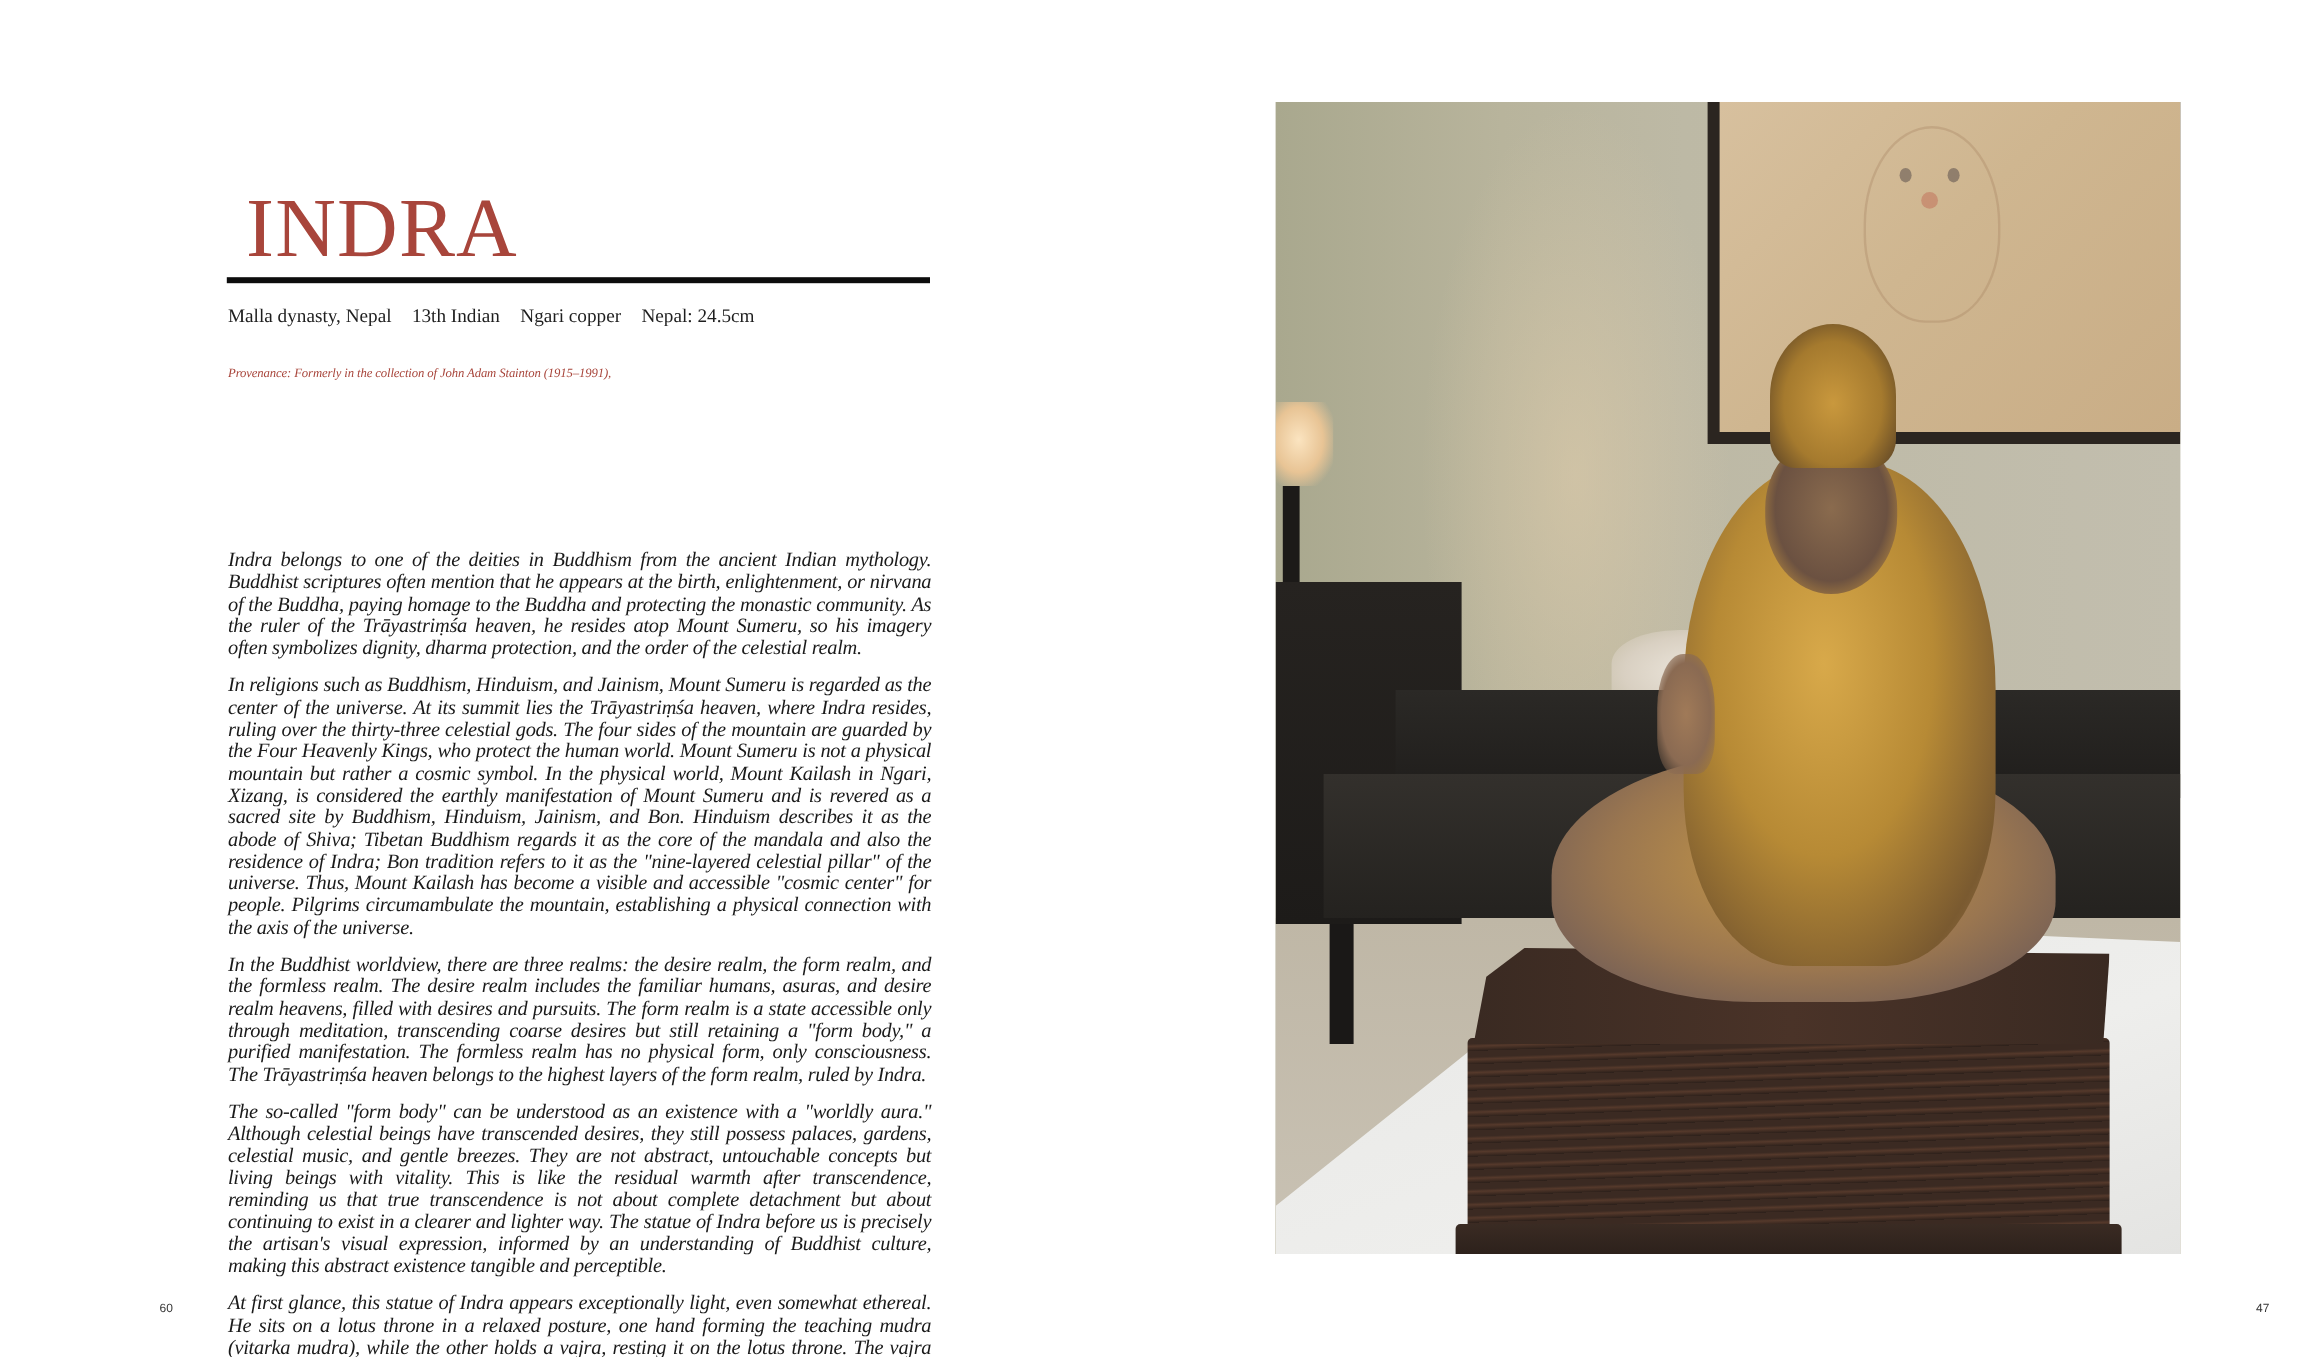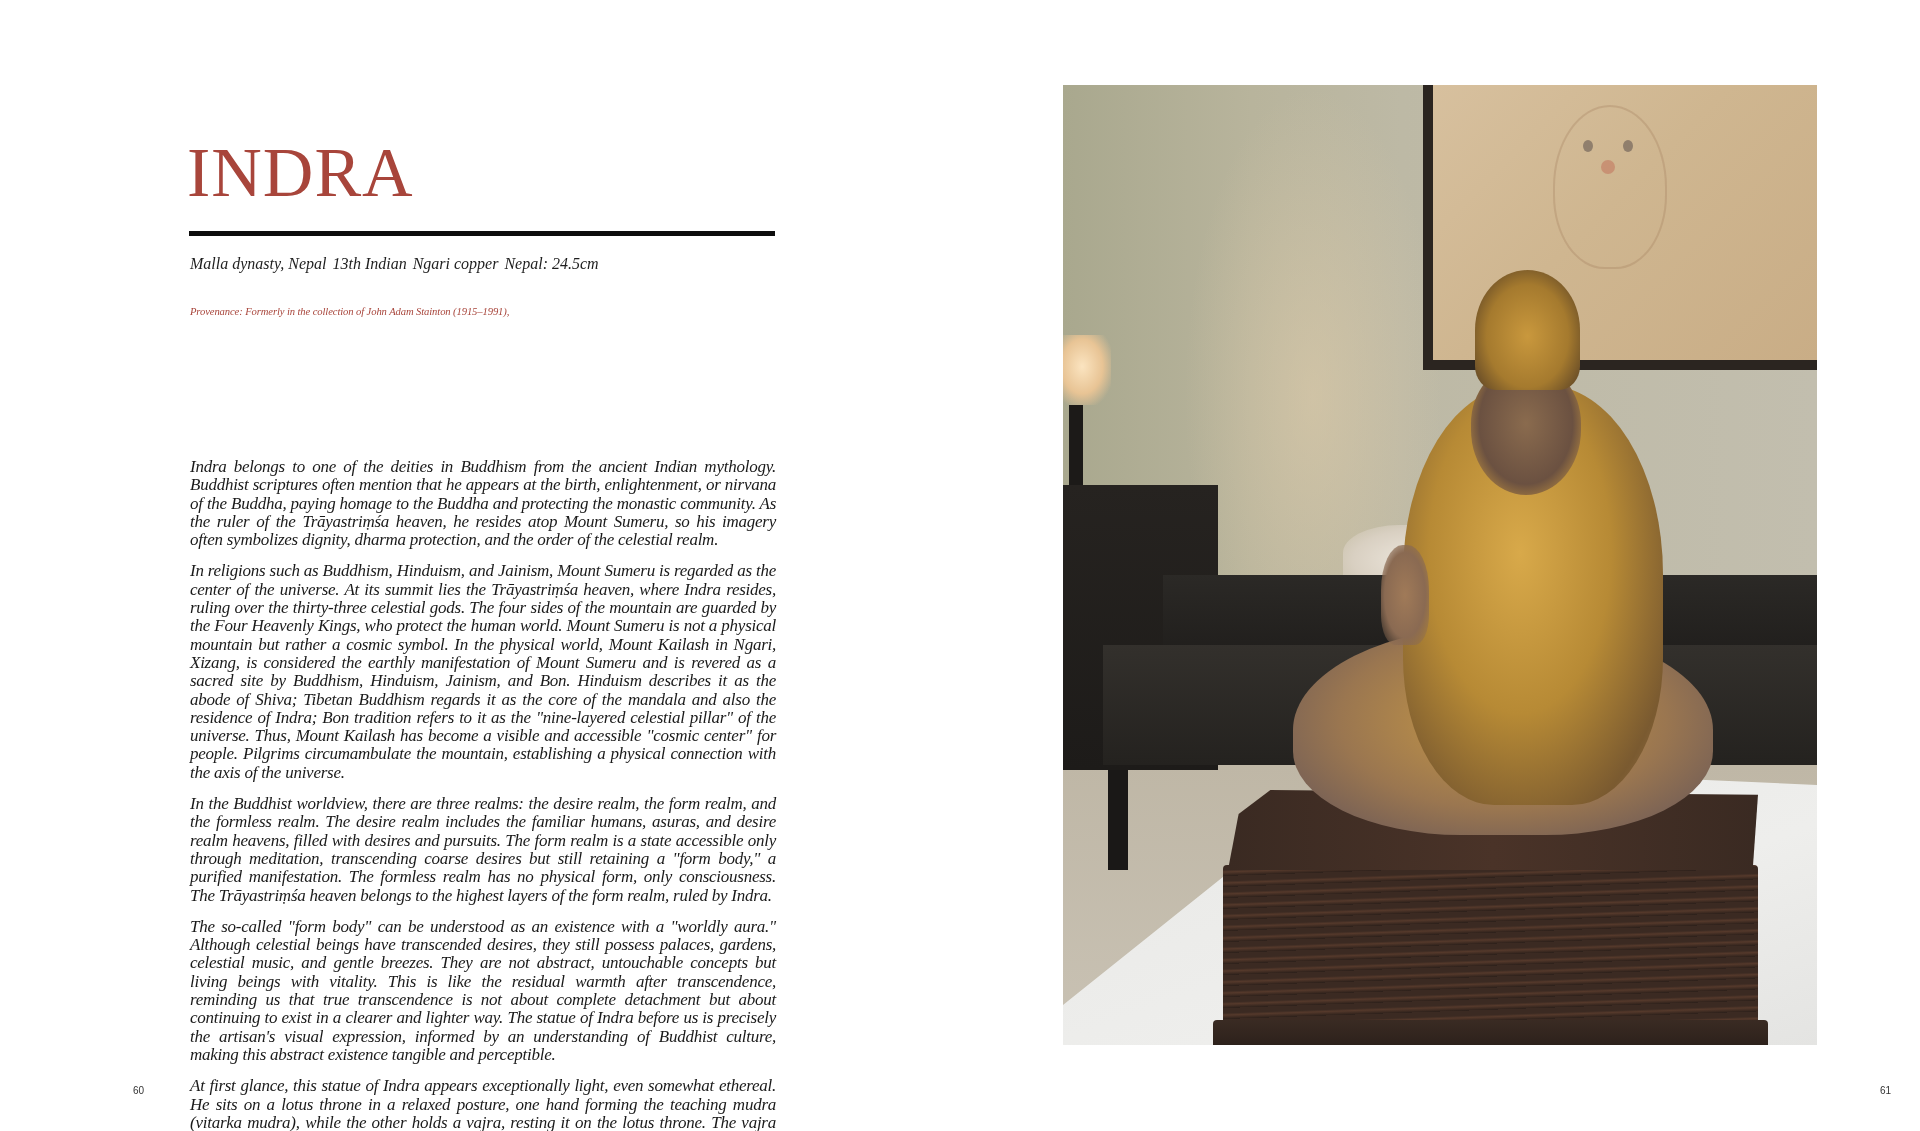--- a/index.html
+++ b/index.html
@@ -2,28 +2,28 @@
 <html><head>
 <meta charset="utf-8">
 <style>
   html, body { margin: 0; padding: 0; background: #ffffff; }
   body { width: 1920px; height: 1131px; position: relative; overflow: hidden;
          font-family: "Liberation Serif", "DejaVu Serif", serif; color: #1a1a1a; }
   .page { position: absolute; top: 0; height: 1131px; }
   .page-left { left: 0; width: 960px; }
   .page-right { left: 960px; width: 960px; }
 
-  .title { position: absolute; left: 187px; top: 138px; margin: 0;
+  .title { position: absolute; left: 187px; top: 138px; margin: 18px;
            font-family: "Liberation Serif", "DejaVu Serif", serif;
            font-size: 70px; font-weight: 400; letter-spacing: 1px;
            color: #a8453b; line-height: 1; }
   .rule { position: absolute; left: 189px; top: 231px; width: 586px; height: 5px; background: #0d0d0d; }
 
-  .meta { position: absolute; left: 190px; top: 255px; display: flex; gap: 6px;
-          font-size: 16px; color: #1e1e1e; white-space: nowrap; font-style: italic; }
+  .meta { position: absolute; left: 190px; top: 255px; display: flex; gap: 17px;
+          font-size: 16px; color: #1e1e1e; white-space: nowrap; }
 
   .provenance { position: absolute; left: 190px; top: 305px; width: 600px;
                 font-style: italic; font-size: 10.6px; line-height: 14.5px;
                 color: #a8453b; letter-spacing: -0.1px; }
 
   .body-text { position: absolute; left: 190px; top: 458px; width: 586px; }
   .body-text p { margin: 0 0 13px 0; font-style: italic; font-size: 17px;
                  line-height: 18.3px; text-align: justify; letter-spacing: -0.25px;
                  color: #1a1a1a; hyphens: auto; }
 
@@ -113,21 +113,21 @@
     <p>In religions such as Buddhism, Hinduism, and Jainism, Mount Sumeru is regarded as the center of the universe. At its summit lies the Trāyastriṃśa heaven, where Indra resides, ruling over the thirty-three celestial gods. The four sides of the mountain are guarded by the Four Heavenly Kings, who protect the human world. Mount Sumeru is not a physical mountain but rather a cosmic symbol. In the physical world, Mount Kailash in Ngari, Xizang, is considered the earthly manifestation of Mount Sumeru and is revered as a sacred site by Buddhism, Hinduism, Jainism, and Bon. Hinduism describes it as the abode of Shiva; Tibetan Buddhism regards it as the core of the mandala and also the residence of Indra; Bon tradition refers to it as the "nine-layered celestial pillar" of the universe. Thus, Mount Kailash has become a visible and accessible "cosmic center" for people. Pilgrims circumambulate the mountain, establishing a physical connection with the axis of the universe.</p>
     <p>In the Buddhist worldview, there are three realms: the desire realm, the form realm, and the formless realm. The desire realm includes the familiar humans, asuras, and desire realm heavens, filled with desires and pursuits. The form realm is a state accessible only through meditation, transcending coarse desires but still retaining a "form body," a purified manifestation. The formless realm has no physical form, only consciousness. The Trāyastriṃśa heaven belongs to the highest layers of the form realm, ruled by Indra.</p>
     <p>The so-called "form body" can be understood as an existence with a "worldly aura." Although celestial beings have transcended desires, they still possess palaces, gardens, celestial music, and gentle breezes. They are not abstract, untouchable concepts but living beings with vitality. This is like the residual warmth after transcendence, reminding us that true transcendence is not about complete detachment but about continuing to exist in a clearer and lighter way. The statue of Indra before us is precisely the artisan's visual expression, informed by an understanding of Buddhist culture, making this abstract existence tangible and perceptible.</p>
     <p>At first glance, this statue of Indra appears exceptionally light, even somewhat ethereal. He sits on a lotus throne in a relaxed posture, one hand forming the teaching mudra (vitarka mudra), while the other holds a vajra, resting it on the lotus throne. The vajra holds significant symbolic meaning in Buddhism, representing the indestructible nature of the Dharma and divine power. In other words, it is both a protective weapon and a symbol of wisdom and authority.</p>
   </div>
 
   <div class="page-num left">60</div>
 </div>
 
 <div class="page page-right">
-  <div class="page-num right" style="left:873px;">61</div>
+  <div class="page-num right" style="left:873px;">47</div>
 </div>
 
 <div class="photo">
   <div class="wall-light"></div>
   <div class="frame">
     <div class="frame-inner">
       <div class="frame-sketch"></div>
       <div class="frame-eye1"></div>
       <div class="frame-eye2"></div>
       <div class="frame-nose"></div>

